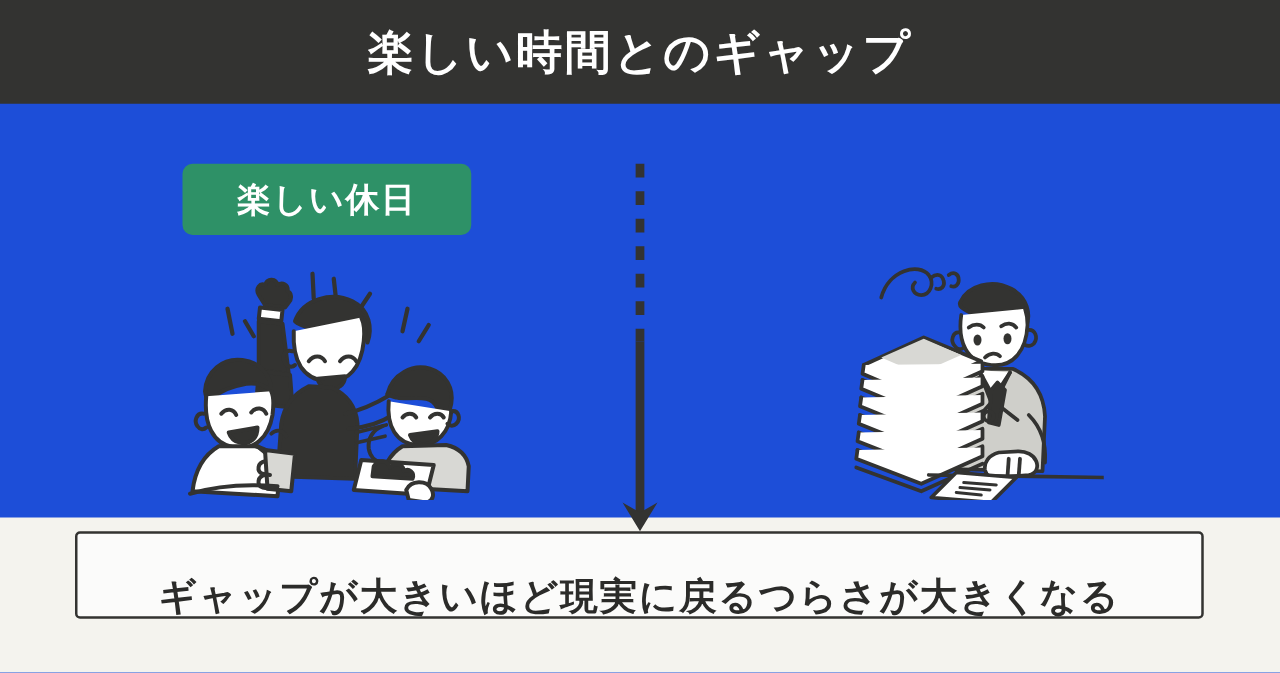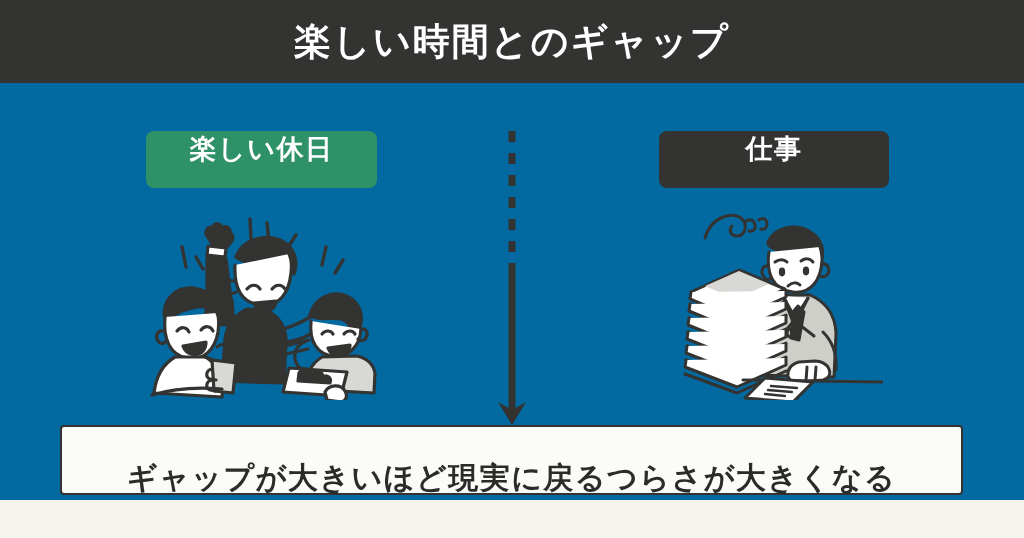--- a/index.html
+++ b/index.html
@@ -11,22 +11,22 @@
     width: 1024px;
     height: 538px;
     background: #f4f3ee;
     font-family: "Liberation Sans", "DejaVu Sans", sans-serif;
     overflow: hidden;
   }
 
   .infographic {
     position: relative;
     width: 1024px;
-    height: 500px;
-    background: #0369a1;
+    height: 414px;
+    background: #1d4ed8;
   }
 
   
   .header-bar {
     position: absolute;
     left: 0;
     top: 0;
     width: 1024px;
     height: 83px;
     background: #333331;
@@ -42,20 +42,21 @@
     line-height: 1;
     white-space: nowrap;
   }
 
   
   .badge {
     position: absolute;
     height: 57px;
     border-radius: 8px;
     display: flex;
+    align-items: center;
     justify-content: center;
     color: #ffffff;
     font-size: 27px;
     font-weight: 700;
     letter-spacing: 1.5px;
     white-space: nowrap;
   }
   .badge-left {
     left: 146px;
     top: 131px;
@@ -135,23 +136,20 @@
 <div class="infographic">
 
   <div class="header-bar">
     <div class="header-title">楽しい時間とのギャップ</div>
   </div>
 
   <div class="badge badge-left">
     <span>楽しい休日</span>
   </div>
 
-  <div class="badge badge-right">
-    <span>仕事</span>
-  </div>
 
   <div class="illus illus-left">
     <svg viewBox="0 0 230 195" xmlns="http://www.w3.org/2000/svg" fill="none" stroke="#333331" stroke-width="3.2" stroke-linecap="round" stroke-linejoin="round">
 
       <g stroke-width="3.4">
         <line x1="32" y1="42" x2="36" y2="62"></line>
         <line x1="46" y1="52" x2="53" y2="64"></line>
         <line x1="100" y1="14" x2="101" y2="34"></line>
         <line x1="117" y1="18" x2="119" y2="36"></line>
         <line x1="146" y1="30" x2="136" y2="45"></line>

